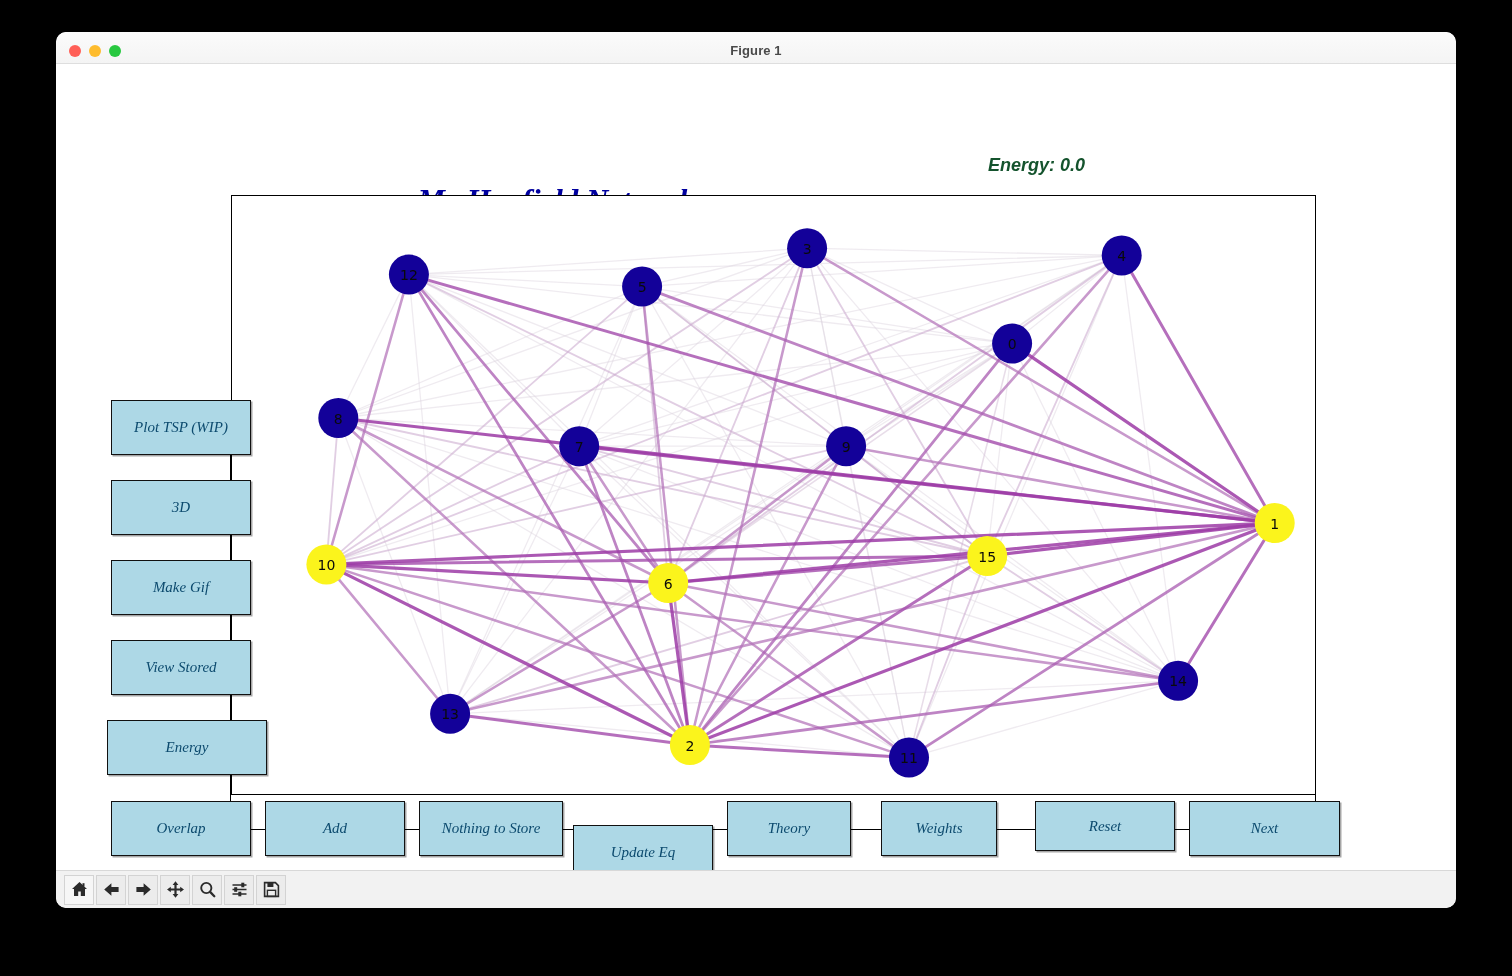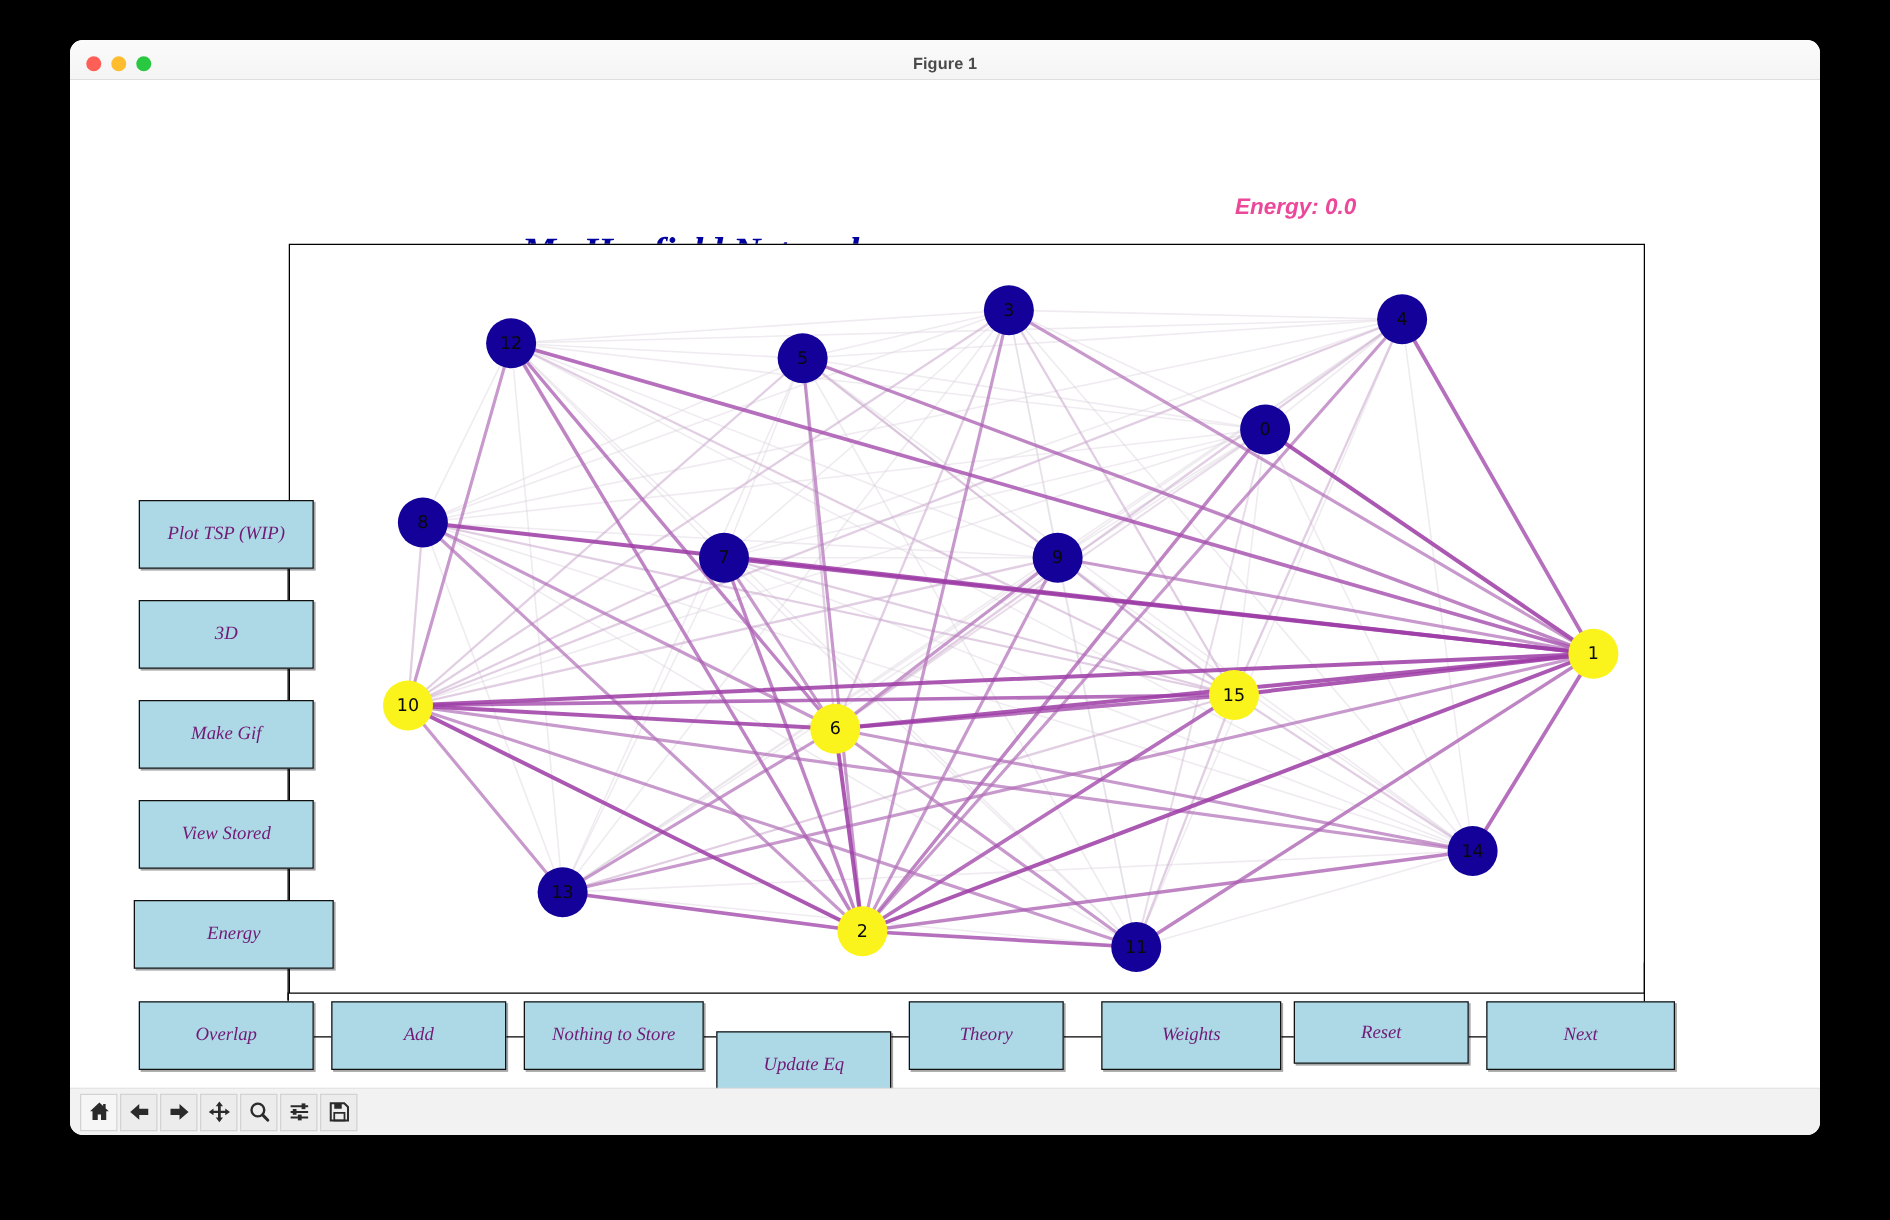--- a/index.html
+++ b/index.html
@@ -60,21 +60,21 @@
     font-style: italic; font-weight: bold;
     font-size: 31px;
     color: #00009f;
     white-space: nowrap;
   }
   .energy-label {
     position: absolute;
     left: 932px; top: 85px;
     font-family: "Liberation Sans", sans-serif;
     font-style: italic; font-weight: bold;
-    font-size: 18px; color: #ec4899;
+    font-size: 18px; color: #14532d;
     white-space: nowrap;
   }
 
   
   .axes {
     position: absolute;
     left: 175px; top: 125px;
     width: 1085px; height: 600px;
     border: 1.3px solid #000;
     background: #fff;
@@ -92,21 +92,21 @@
   }
 
   
   .mpl-btn {
     position: absolute;
     background: #ADD8E6;
     border: 1.4px solid #111;
     font-family: "Liberation Serif", serif;
     font-style: italic;
     font-size: 15px;
-    color: #701a75;
+    color: #0c4a6e;
     display: flex;
     align-items: center;
     justify-content: center;
     text-align: center;
     cursor: pointer;
     box-shadow: 1.5px 1.5px 0 rgba(0,0,0,.35);
     line-height: 1.1;
     padding: 0 20px;
     white-space: nowrap;
   }
@@ -366,21 +366,21 @@
 
       <div class="stem" style="left:174px; top:724px; width:1.4px; height:8px;"></div>
       <div class="stem" style="left:1259px; top:700px; width:1.4px; height:32px;"></div>
       <div class="stem" style="left:195px; top:759px; width:1080px; height:1.4px;"></div>
 
       <div class="mpl-btn" style="left:55px; top:731px; width:140px; height:55px;text-align:right;">Overlap</div>
       <div class="mpl-btn" style="left:209px; top:731px; width:140px; height:55px;">Add</div>
       <div class="mpl-btn" style="left:363px; top:731px; width:144px; height:55px;">Nothing to Store</div>
       <div class="mpl-btn" style="left:517px; top:731px; width:140px; height:55px;margin-top:24px;">Update Eq</div>
       <div class="mpl-btn" style="left:671px; top:731px; width:124px; height:55px;text-align:right;">Theory</div>
-      <div class="mpl-btn" style="left:825px; top:731px; width:144px; height:55px;">Weights</div>
+      <div class="mpl-btn" style="left:825px; top:731px; width:116px; height:55px;">Weights</div>
       <div class="mpl-btn" style="left:979px; top:731px; width:140px; height:50px;">Reset</div>
       <div class="mpl-btn" style="left:1133px; top:731px; width:151px; height:55px;font-style:italic;">Next</div>
 
     </div>
 
     <div class="toolbar">
 
       <div class="tb-btn">
         <svg width="19" height="19" viewBox="0 0 19 19">
           <path d="M9.5 2 L2 9 h2 v7 h4.2 v-4.4 h2.6 V16 H15 V9 h2 Z" fill="#2b2b2b"></path>

